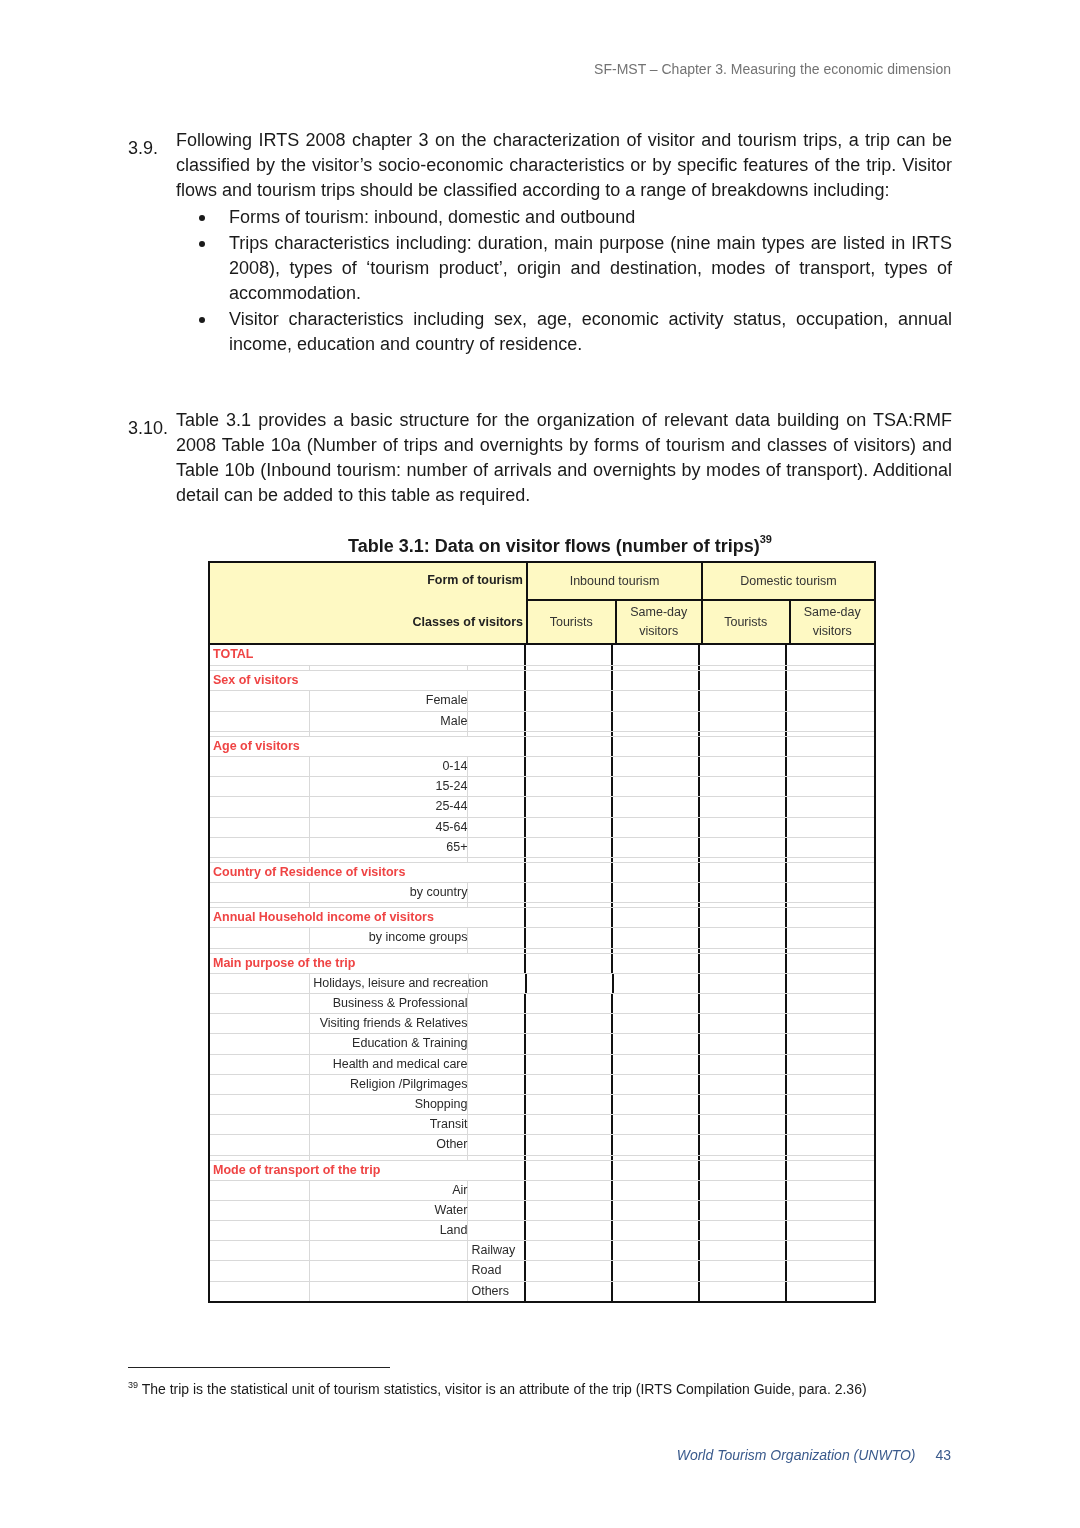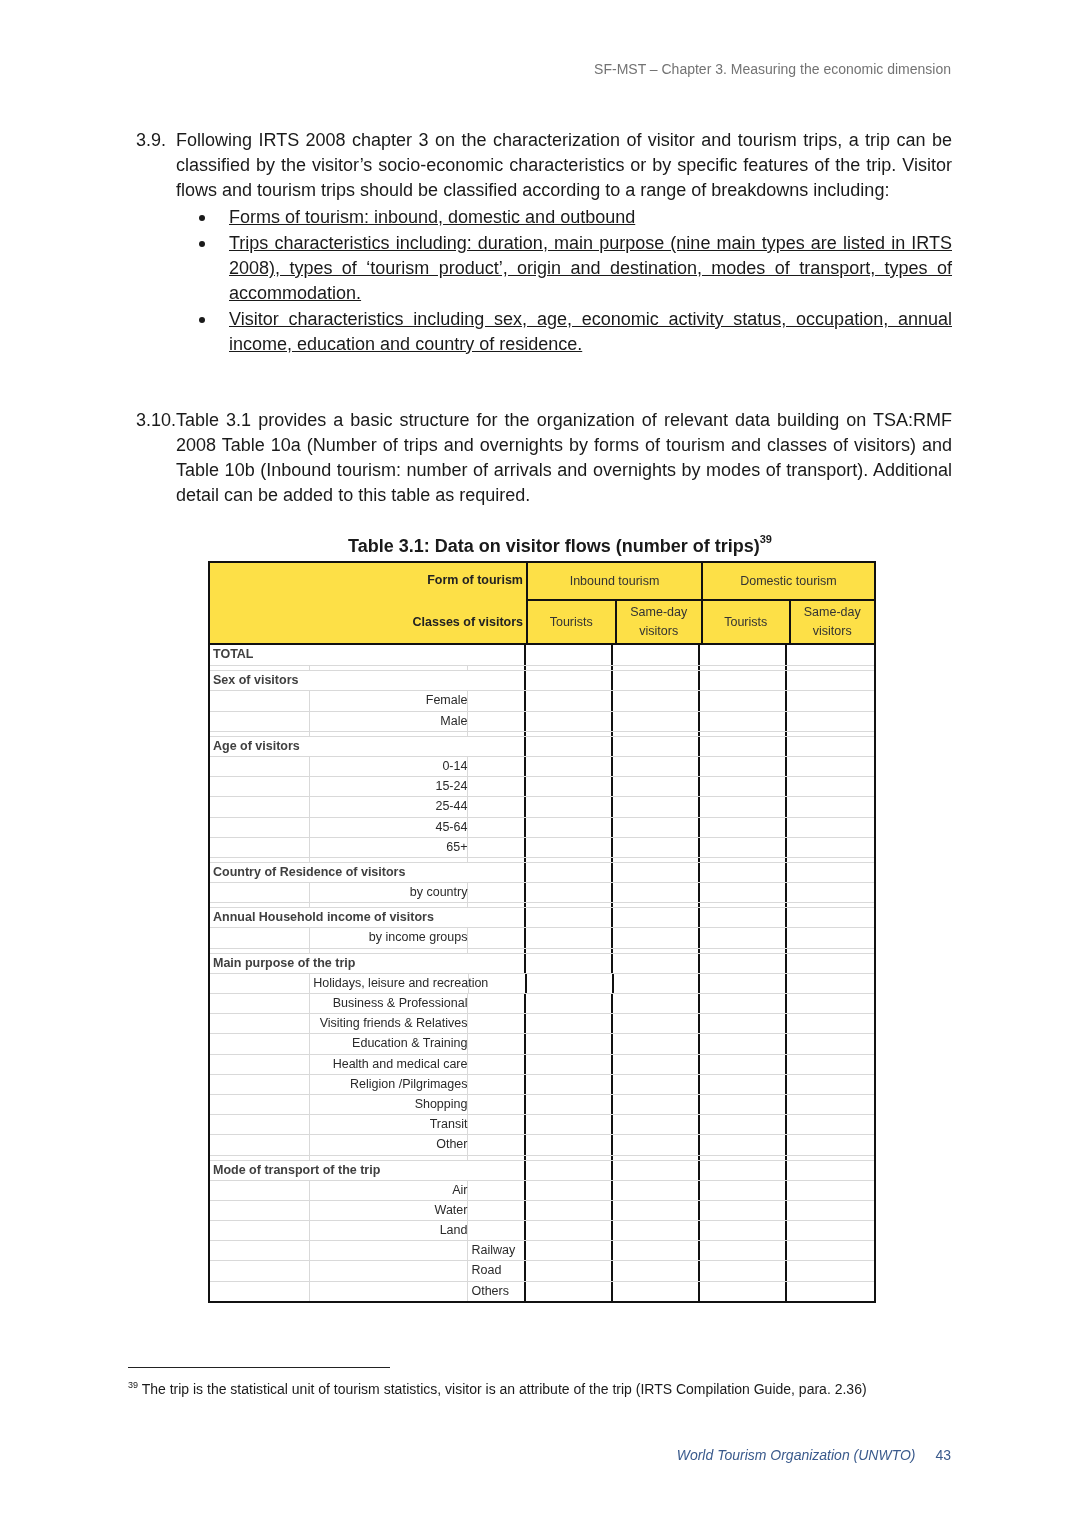--- a/index.html
+++ b/index.html
@@ -8,40 +8,40 @@
     font-family: "Liberation Sans", sans-serif; color: #1a1a1a;
   }
   .running-head {
     position: absolute; top: 61px; right: 129px;
     font-size: 14px; color: #737373;
   }
   .para {
     position: absolute; left: 128px; width: 824px;
     font-size: 18px; line-height: 25px;
   }
-  .para .num { position: absolute; left: 0; top: 0; margin-left: 8px; }
+  .para .num { position: absolute; left: 0; top: 8px; }
   .para .body { margin-left: 48px; text-align: justify; text-align-last: left; }
   .bullets { list-style: none; margin: 2px 0 0 0; padding: 0; margin-left: 67px; }
-  .bullets li { position: relative; padding-left: 34px; text-align: justify; margin-bottom: 1px; text-decoration: underline; }
+  .bullets li { position: relative; padding-left: 34px; text-align: justify; margin-bottom: 1px; }
   .bullets li .dot {
     position: absolute; left: 4px; top: 10px; width: 6px; height: 6px;
     border-radius: 50%; background: #1a1a1a;
   }
   #p39 { top: 128px; }
   #p310 { top: 408px; }
   .table-title {
     position: absolute; top: 535px; left: 0; width: 1080px; text-align: center;
     font-size: 18px; font-weight: bold; margin-left: 20px;
   }
   .table-title sup { font-size: 11px; position: relative; top: -2px; }
   .tbl {
     position: absolute; left: 208px; top: 561px; width: 668px;
     border: 2px solid #111; box-sizing: border-box;
   }
-  .hdr { display: flex; background: #fde047; border-bottom: 2px solid #111; height: 82px; box-sizing: border-box; }
+  .hdr { display: flex; background: #fef9c3; border-bottom: 2px solid #111; height: 82px; box-sizing: border-box; }
   .hdr-left { width: 318px; border-right: 2px solid #111; box-sizing: border-box; position: relative;
     font-family: "Liberation Sans", sans-serif; font-size: 12.5px; font-weight: bold; color: #222; }
   .hdr-left .l1 { position: absolute; right: 3px; top: 10px; }
   .hdr-left .l2 { position: absolute; right: 3px; top: 52px; }
   .hdr-groups { flex: 1; display: flex; }
   .hgrp { width: 50%; box-sizing: border-box; display: flex; flex-direction: column; }
   .hgrp + .hgrp { border-left: 2px solid #111; }
   .hgrp .gtitle { height: 36px; border-bottom: 2px solid #111; display: flex; align-items: center; justify-content: center;
     font-size: 12.5px; color: #333; }
   .hgrp .subs { flex: 1; display: flex; }
@@ -51,21 +51,21 @@
   .rows { }
   .row { display: flex; height: 20.2px; border-top: 1px solid #d9d9d9; box-sizing: border-box; }
   .row:first-child { border-top: none; }
   .row.spacer { height: 5px; }
   .c { box-sizing: border-box; font-size: 12.5px; line-height: 19px; white-space: nowrap; overflow: visible; color: #2a2a2a; }
   .c1 { width: 101px; padding-left: 3px; border-right: 1px solid #d9d9d9; }
   .c2 { width: 159px; padding-left: 3px; border-right: 1px solid #d9d9d9; text-align: right; }
   .c3 { width: 58px; padding-left: 3px; border-right: 2px solid #111; }
   .cd { width: 87.5px; border-right: 2px solid #111; }
   .cd.last { border-right: none; }
-  .bold { font-weight: bold; color: #404040; }
+  .bold { font-weight: bold; color: #ef4444; }
   .c.span { border-right-color: transparent; }
   .footnote-rule { position: absolute; left: 128px; top: 1367px; width: 262px; height: 1px; background: #222; }
   .footnote { position: absolute; left: 128px; top: 1380px; font-size: 14px; color: #1a1a1a; }
   .footnote sup { font-size: 9px; }
   .footer { position: absolute; top: 1447px; right: 129px; font-size: 14px; color: #3a5a8c; }
   .footer .org { font-style: italic; margin-right: 16px; }
 </style>
 </head>
 <body>
 

